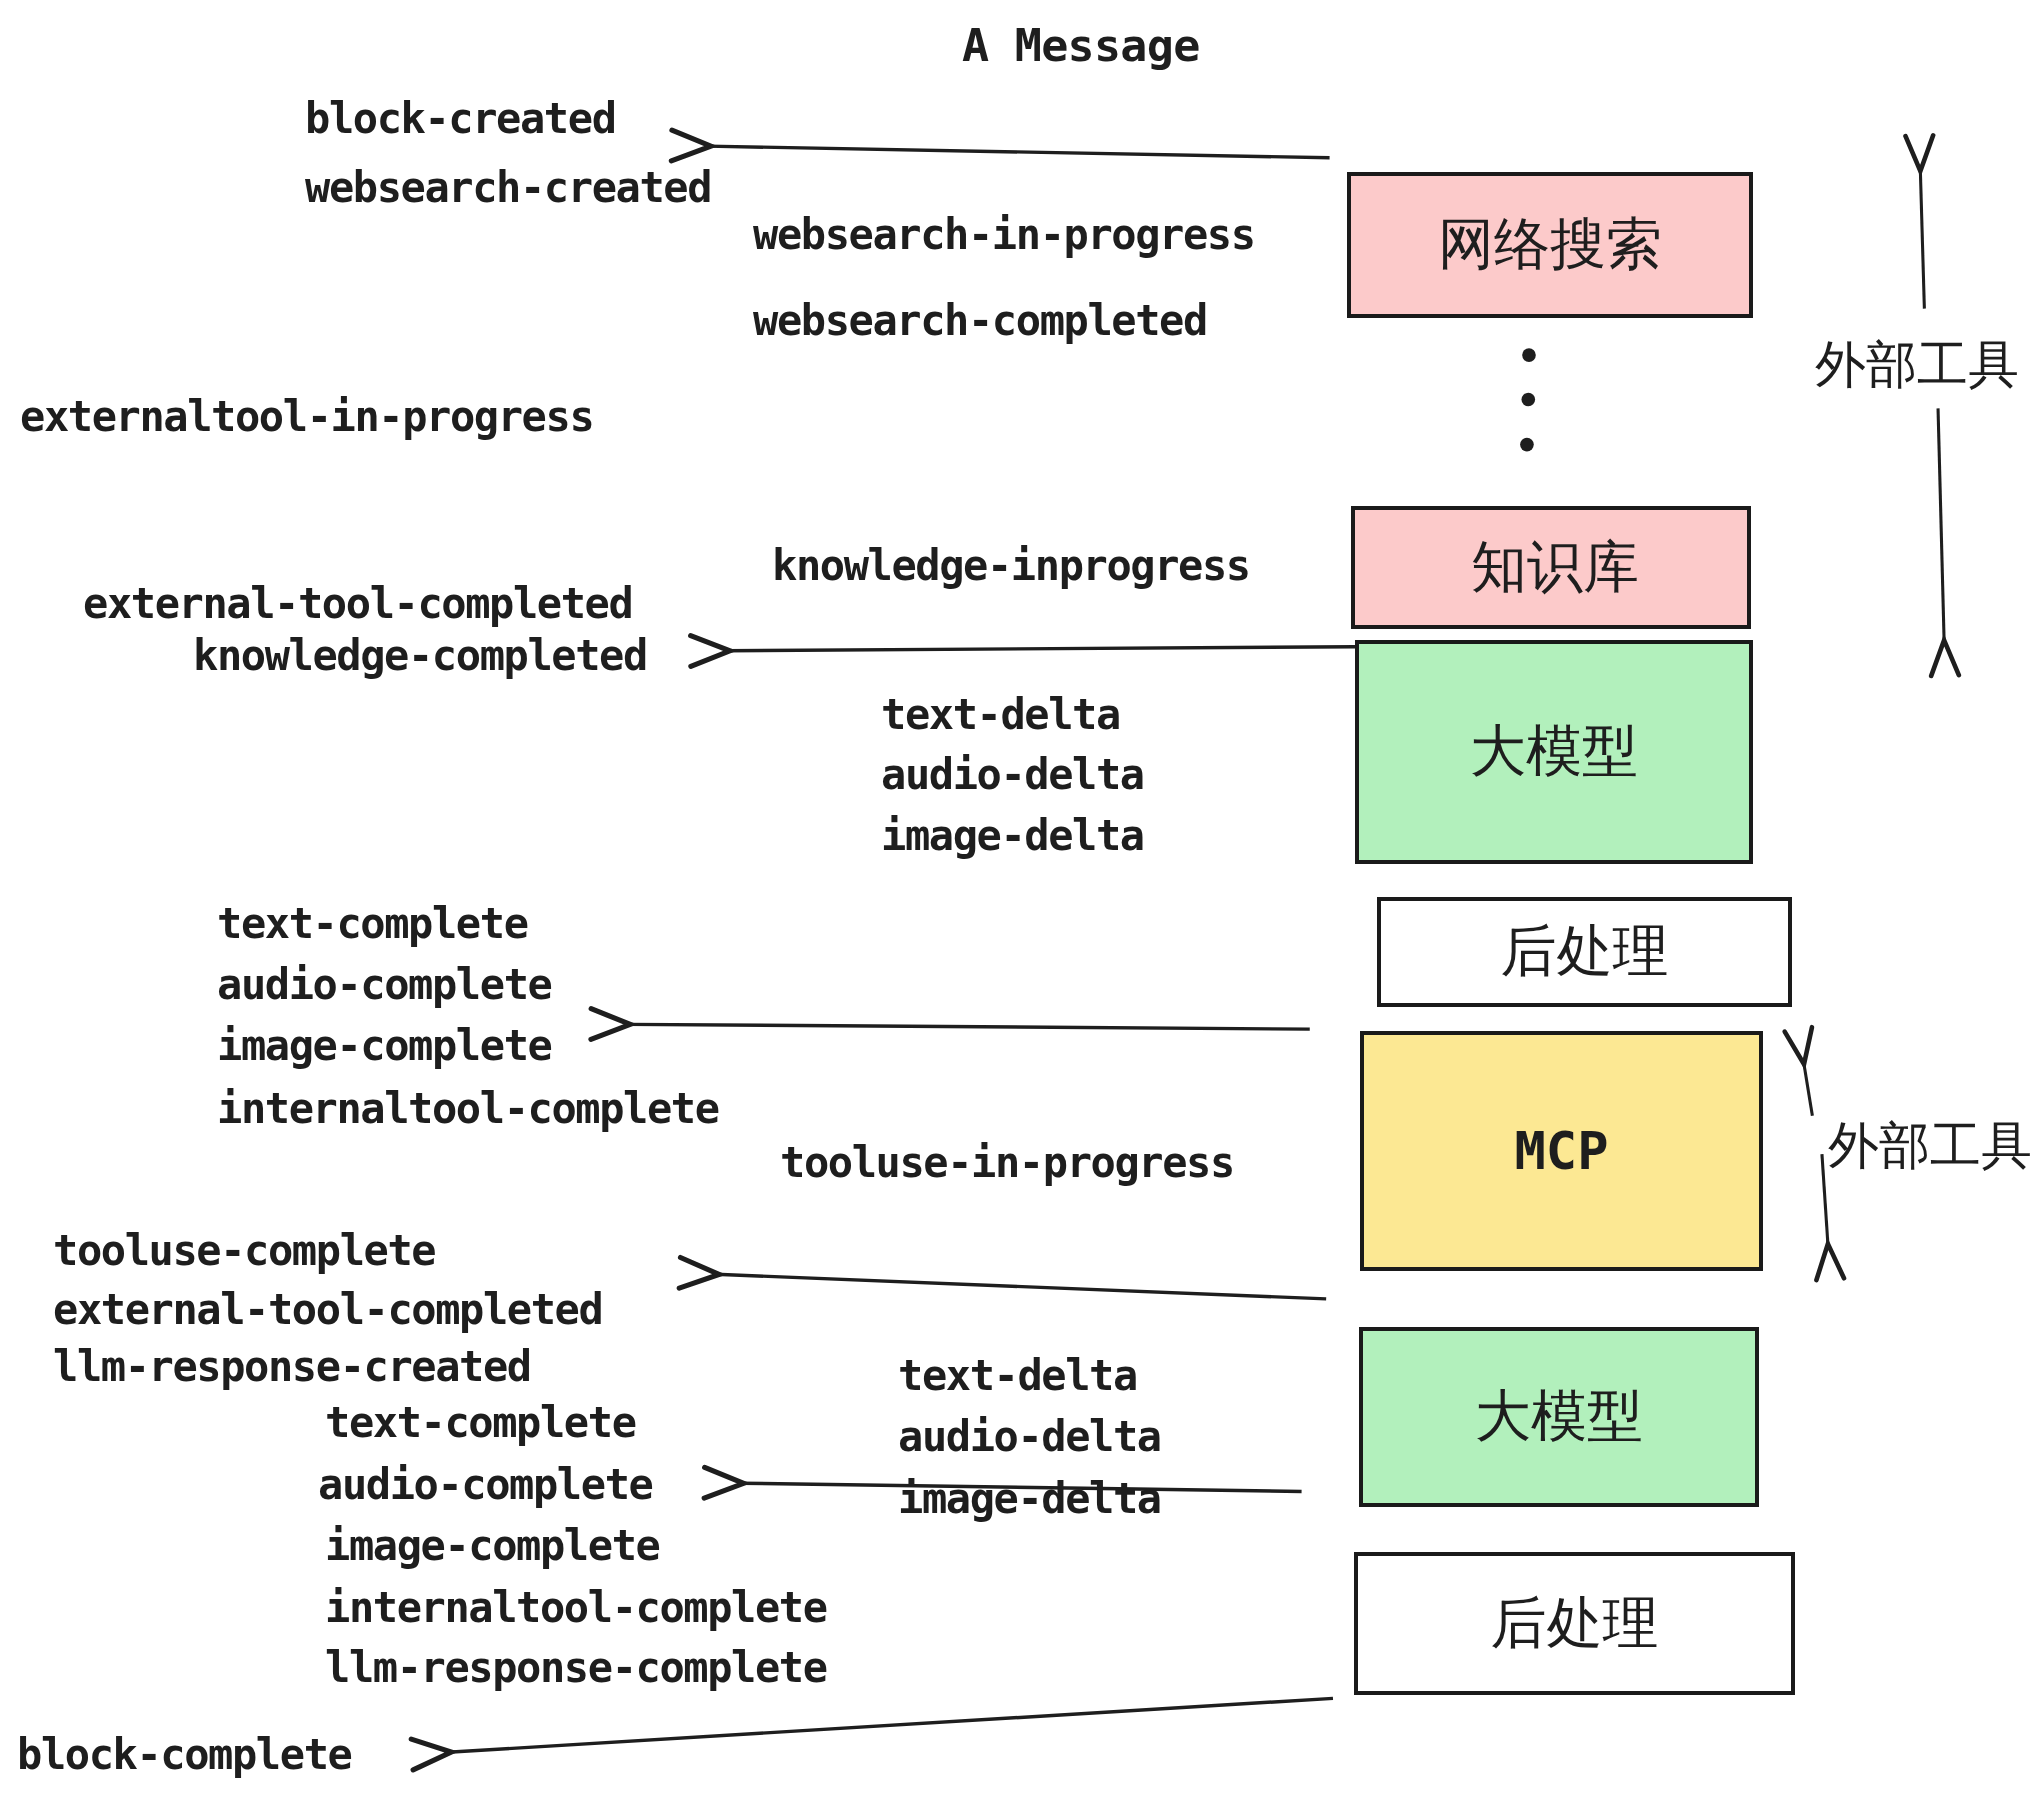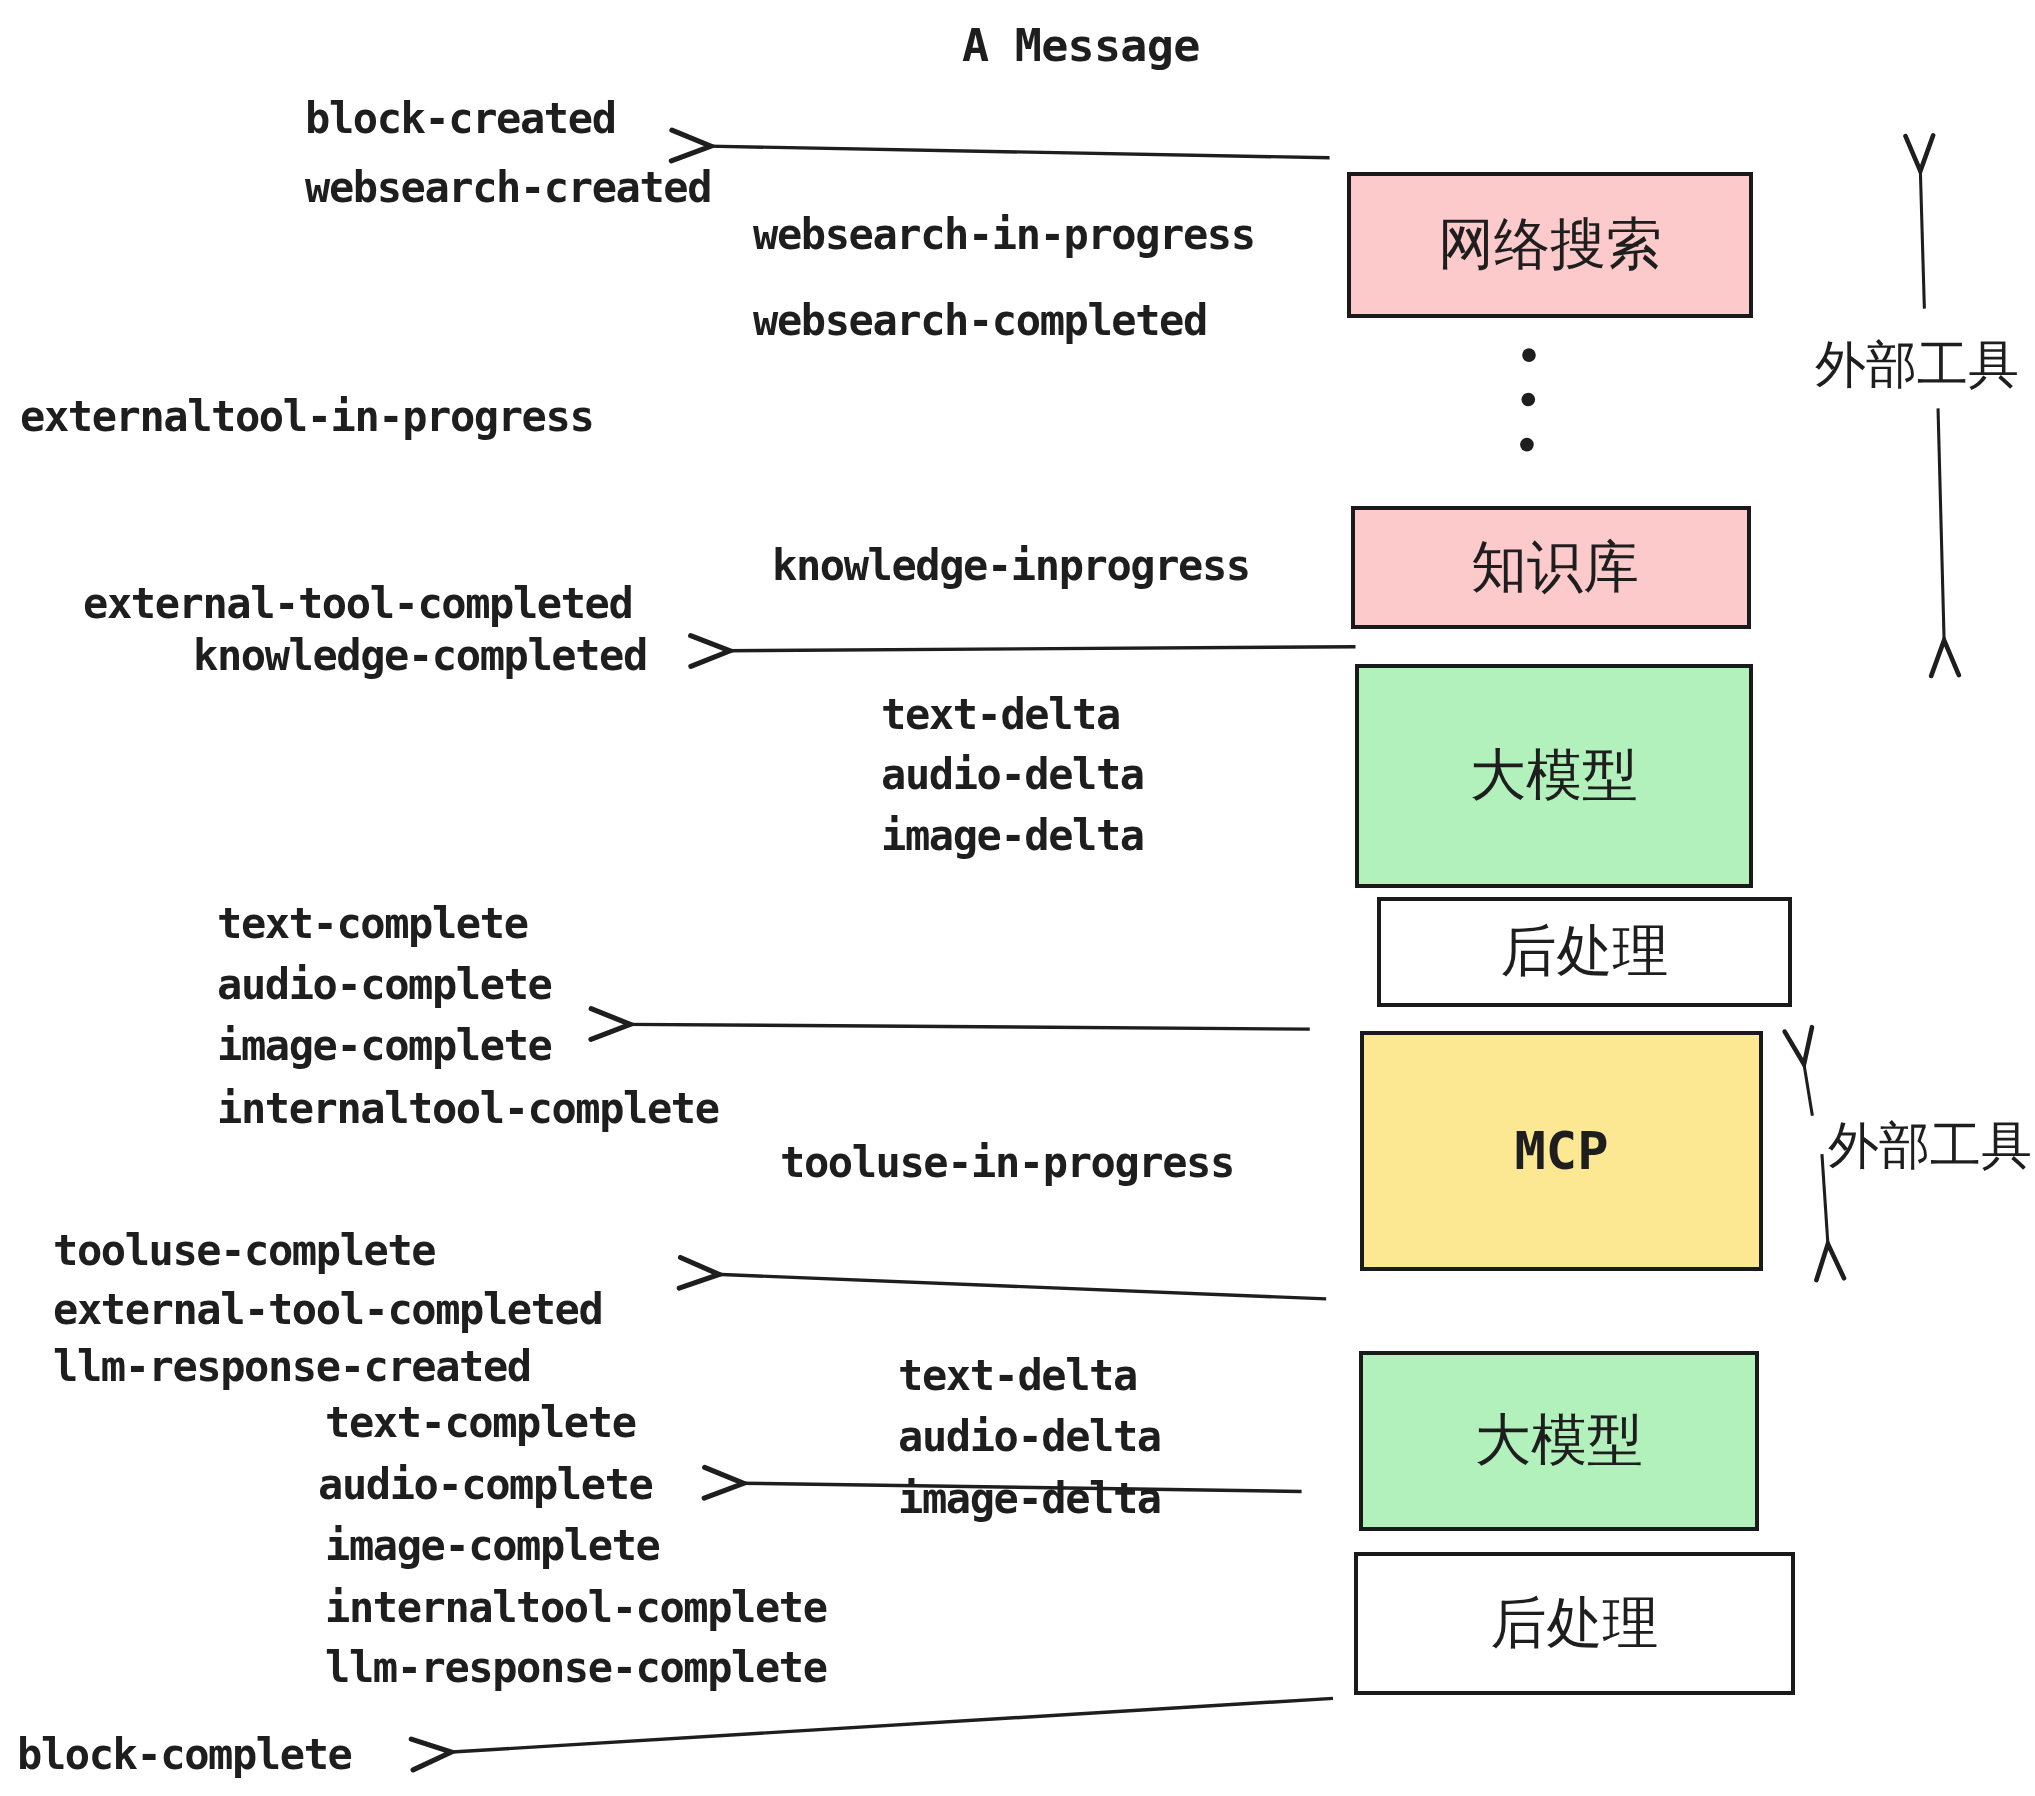--- a/index.html
+++ b/index.html
@@ -28,21 +28,21 @@
     font-size:45px;font-weight:bold;color:var(--ink);letter-spacing:-0.7px;
   }
   .node{
     position:absolute;box-sizing:border-box;
     border:4.1px solid #1a1a1a;
     display:flex;align-items:center;justify-content:center;
     font-family:"Liberation Sans", sans-serif;
     font-size:56px;color:var(--ink);
   }
   .node.pink{background:var(--pink);}
-  .node.green{background:var(--green);margin-top:24px;}
+  .node.green{background:var(--green);}
   .node.yellow{background:var(--yellow);}
   .node.white{background:var(--white);margin-left:7px;}
   .node.mono-label{font-family:"DejaVu Sans Mono", monospace;font-size:52px;font-weight:bold;}
   .annot{
     position:absolute;white-space:nowrap;
     font-family:"Liberation Sans", sans-serif;
     font-size:51px;color:var(--ink);
   }
 </style>
 </head>

